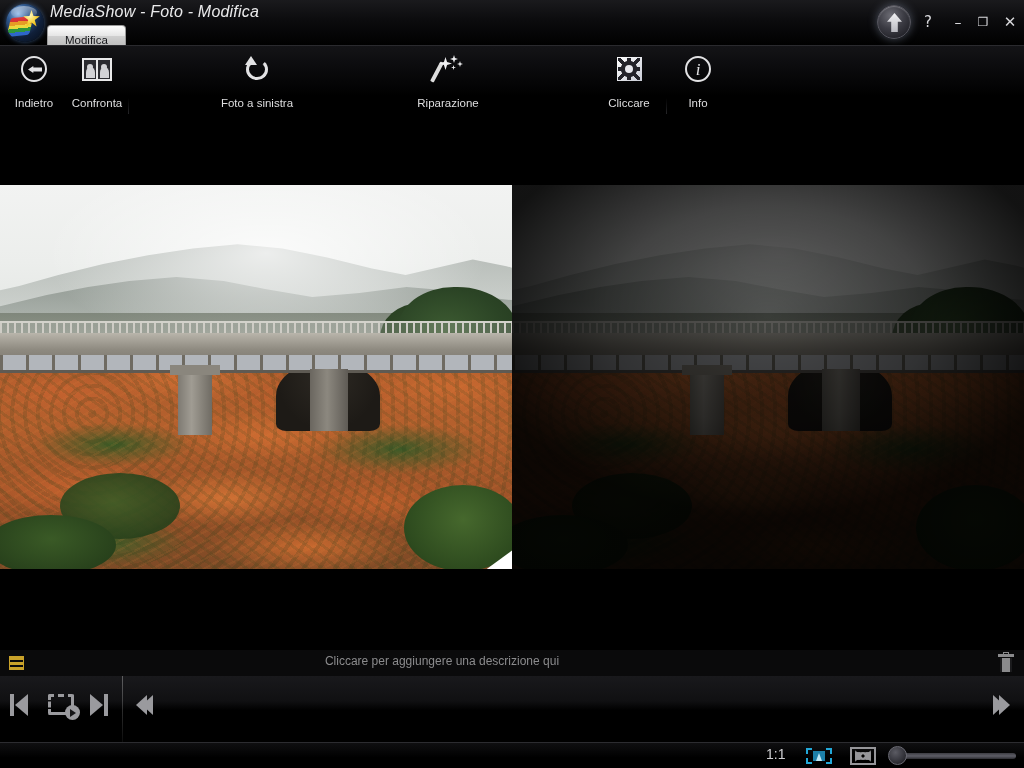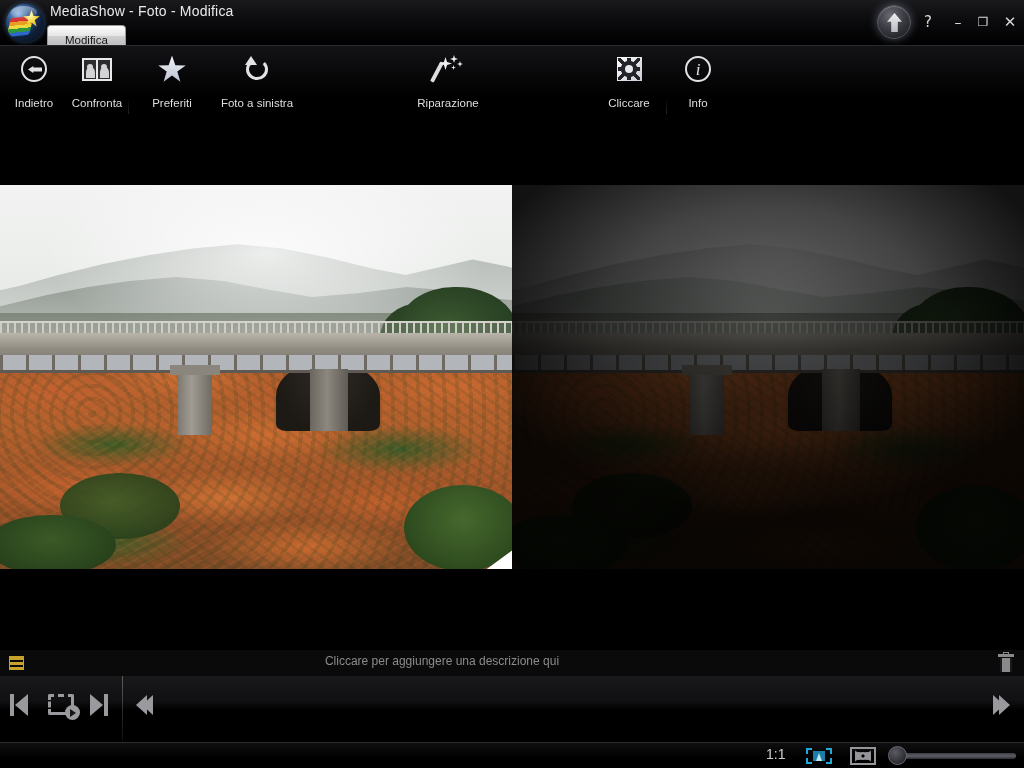--- a/index.html
+++ b/index.html
@@ -37,22 +37,23 @@
     background: radial-gradient(circle at 40% 35%, #fff7b0 0%, #f7d23a 45%, #e0a000 100%);
     clip-path: polygon(50% 0%, 62% 36%, 99% 37%, 69% 59%, 80% 97%, 50% 74%, 20% 97%, 31% 59%, 1% 37%, 38% 36%);
   }
   #logo .gloss {
     position: absolute; left: 5px; top: 2px; width: 26px; height: 13px;
     border-radius: 50%;
     background: linear-gradient(to bottom, rgba(255,255,255,.45), rgba(255,255,255,0));
   }
   #apptitle {
     position: absolute; left: 50px; top: 3px;
-    font-size: 14px; color: #e9e9ea; letter-spacing: .2px;
+    font-size: 16px; color: #e9e9ea; letter-spacing: .2px;
     white-space: nowrap;
+    font-style: italic;
   }
   #tabstrip { position: absolute; left: 47px; top: 25px; height: 21px; }
   .tab {
     display: inline-block; height: 21px; line-height: 20px;
     padding: 4px 17px; font-size: 11.5px; color: #15161a;
     background: linear-gradient(to bottom, #fdfdfd 0%, #e6e6e6 48%, #cfcfcf 52%, #bdbdbd 100%);
     border-radius: 4px 4px 0 0;
     border: 1px solid #9b9b9b; border-bottom: none;
     font-weight: normal;
   }
@@ -358,26 +359,20 @@
         <div class="g-compare">
             <span></span>
             <span></span>
           </div>
       </div>
       <div class="lbl">Confronta</div>
     </div>
 
     <div class="tsep" style="left:128px"></div>
 
-    <div class="tool" style="left:140px;width:64px">
-      <div class="ico">
-          <div class="g-star"></div>
-        </div>
-      <div class="lbl">Preferiti</div>
-    </div>
 
     <div class="tool" style="left:204px;width:106px">
       <div class="ico">
         <div class="g-rot left">
             <div class="ring"></div>
             <div class="head"></div>
           </div>
       </div>
       <div class="lbl">Foto a sinistra</div>
     </div>

